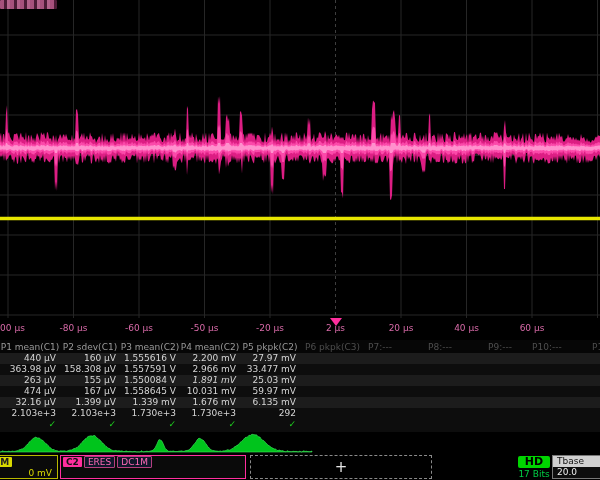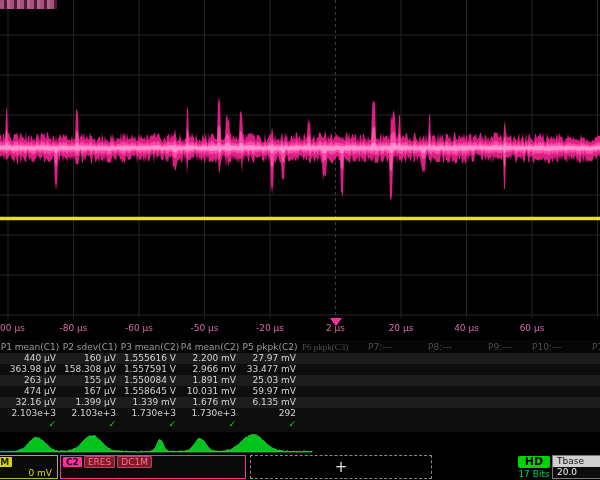--- a/index.html
+++ b/index.html
@@ -29,21 +29,21 @@
   .trend{position:absolute;left:0;top:432px;width:600px;height:23px;background:#000;}
   
   .descbar{position:absolute;left:0;top:455px;width:600px;height:25px;background:#000;}
   .dbox{position:absolute;top:0;height:24px;box-sizing:border-box;background:#0a0a0a;}
   .c1box{left:-26px;width:84px;border:1px solid #b8b800;}
   .c2box{left:60px;width:186px;border:1px solid #ff2f9e;}
   .brow{height:12px;display:flex;align-items:center;gap:2px;padding:0 2px;box-sizing:border-box;}
   .badge{font-size:9px;line-height:10px;padding:0 3px;border-radius:1px;font-weight:bold;white-space:nowrap;}
   .b-ch1{background:#d8d800;color:#222;}
   .b-ch2{background:#ff2f9e;color:#111;}
-  .b-out2{background:#7f1d1d;color:#ff6ab5;border:1px solid #b53f7f;font-weight:normal;}
+  .b-out2{background:#0f172a;color:#ff6ab5;border:1px solid #b53f7f;font-weight:normal;}
   .vrow{height:10px;font-size:9px;line-height:10px;text-align:right;padding:0 5px;}
   .c1v{color:#d8d800;}
   .c2v{background:#3f6787;color:#fff;}
   .addbox{left:250px;width:182px;height:24px;border:1px dashed #8a8a8a;background:transparent;
           display:flex;align-items:center;justify-content:center;color:#e6e6e6;font-size:15px;}
   .hdbadge{position:absolute;left:518px;top:1px;width:32px;height:12px;background:#00d500;border-radius:2px;
            color:#000;font-size:11px;font-weight:bold;text-align:center;line-height:12px;}
   .bits{position:absolute;left:514px;top:14px;width:40px;text-align:center;color:#00cc44;font-size:9px;}
   .tbasebox{position:absolute;left:552px;top:0;width:60px;height:24px;border:1px solid #777;box-sizing:border-box;}
   .tbase-h{height:11px;background:#d0d0d0;color:#111;font-size:9px;line-height:11px;padding-left:4px;}
@@ -98,21 +98,21 @@
     <div class="trig"></div>
   </div>
 
   <div class="mtable">
     <div id="mt-head">
         <div class="mt-h" style="left: 0px; width: 60px;">P1 mean(C1)</div>
         <div class="mt-h" style="left: 60px; width: 60px;">P2 sdev(C1)</div>
         <div class="mt-h" style="left: 120px; width: 60px;">P3 mean(C2)</div>
         <div class="mt-h" style="left: 180px; width: 60px;">P4 mean(C2)</div>
         <div class="mt-h" style="left: 240px; width: 60px;">P5 pkpk(C2)</div>
-        <div class="mt-h dim" style="left: 302px; width: 58px; text-align: left; font-family: Liberation Serif, serif;">P6 pkpk(C3)</div>
+        <div class="mt-h dim" style="left: 302px; width: 58px; text-align: right;">P6 pkpk(C3)</div>
         <div class="mt-h dim" style="left: 368px; width: 58px; text-align: left;">P7:---</div>
         <div class="mt-h dim" style="left: 428px; width: 58px; text-align: left;">P8:---</div>
         <div class="mt-h dim" style="left: 488px; width: 58px; text-align: left;">P9:---</div>
         <div class="mt-h dim" style="left: 532px; width: 58px; text-align: left;">P10:---</div>
         <div class="mt-h dim" style="left: 592px; width: 58px; text-align: left;">P1</div>
       </div>
     <div id="mt-rows">
         <div class="mt-row alt" style="top: 13px;">
           <div class="mt-cell" style="left: 0px; width: 60px;">440 µV</div>
           <div class="mt-cell" style="left: 60px; width: 60px;">160 µV</div>
@@ -124,21 +124,21 @@
           <div class="mt-cell" style="left: 0px; width: 60px;">363.98 µV</div>
           <div class="mt-cell" style="left: 60px; width: 60px;">158.308 µV</div>
           <div class="mt-cell" style="left: 120px; width: 60px;">1.557591 V</div>
           <div class="mt-cell" style="left: 180px; width: 60px;">2.966 mV</div>
           <div class="mt-cell" style="left: 240px; width: 60px;">33.477 mV</div>
         </div>
         <div class="mt-row alt" style="top: 35px;">
           <div class="mt-cell" style="left: 0px; width: 60px;">263 µV</div>
           <div class="mt-cell" style="left: 60px; width: 60px;">155 µV</div>
           <div class="mt-cell" style="left: 120px; width: 60px;">1.550084 V</div>
-          <div class="mt-cell" style="left: 180px; width: 60px;">1.891 mV</div>
+          <div class="mt-cell" style="left: 180px; width: 60px; font-style: italic;">1.891 mV</div>
           <div class="mt-cell" style="left: 240px; width: 60px;">25.03 mV</div>
         </div>
         <div class="mt-row base" style="top: 46px;">
           <div class="mt-cell" style="left: 0px; width: 60px;">474 µV</div>
           <div class="mt-cell" style="left: 60px; width: 60px;">167 µV</div>
           <div class="mt-cell" style="left: 120px; width: 60px;">1.558645 V</div>
           <div class="mt-cell" style="left: 180px; width: 60px;">10.031 mV</div>
           <div class="mt-cell" style="left: 240px; width: 60px;">59.97 mV</div>
         </div>
         <div class="mt-row alt" style="top: 57px;">

